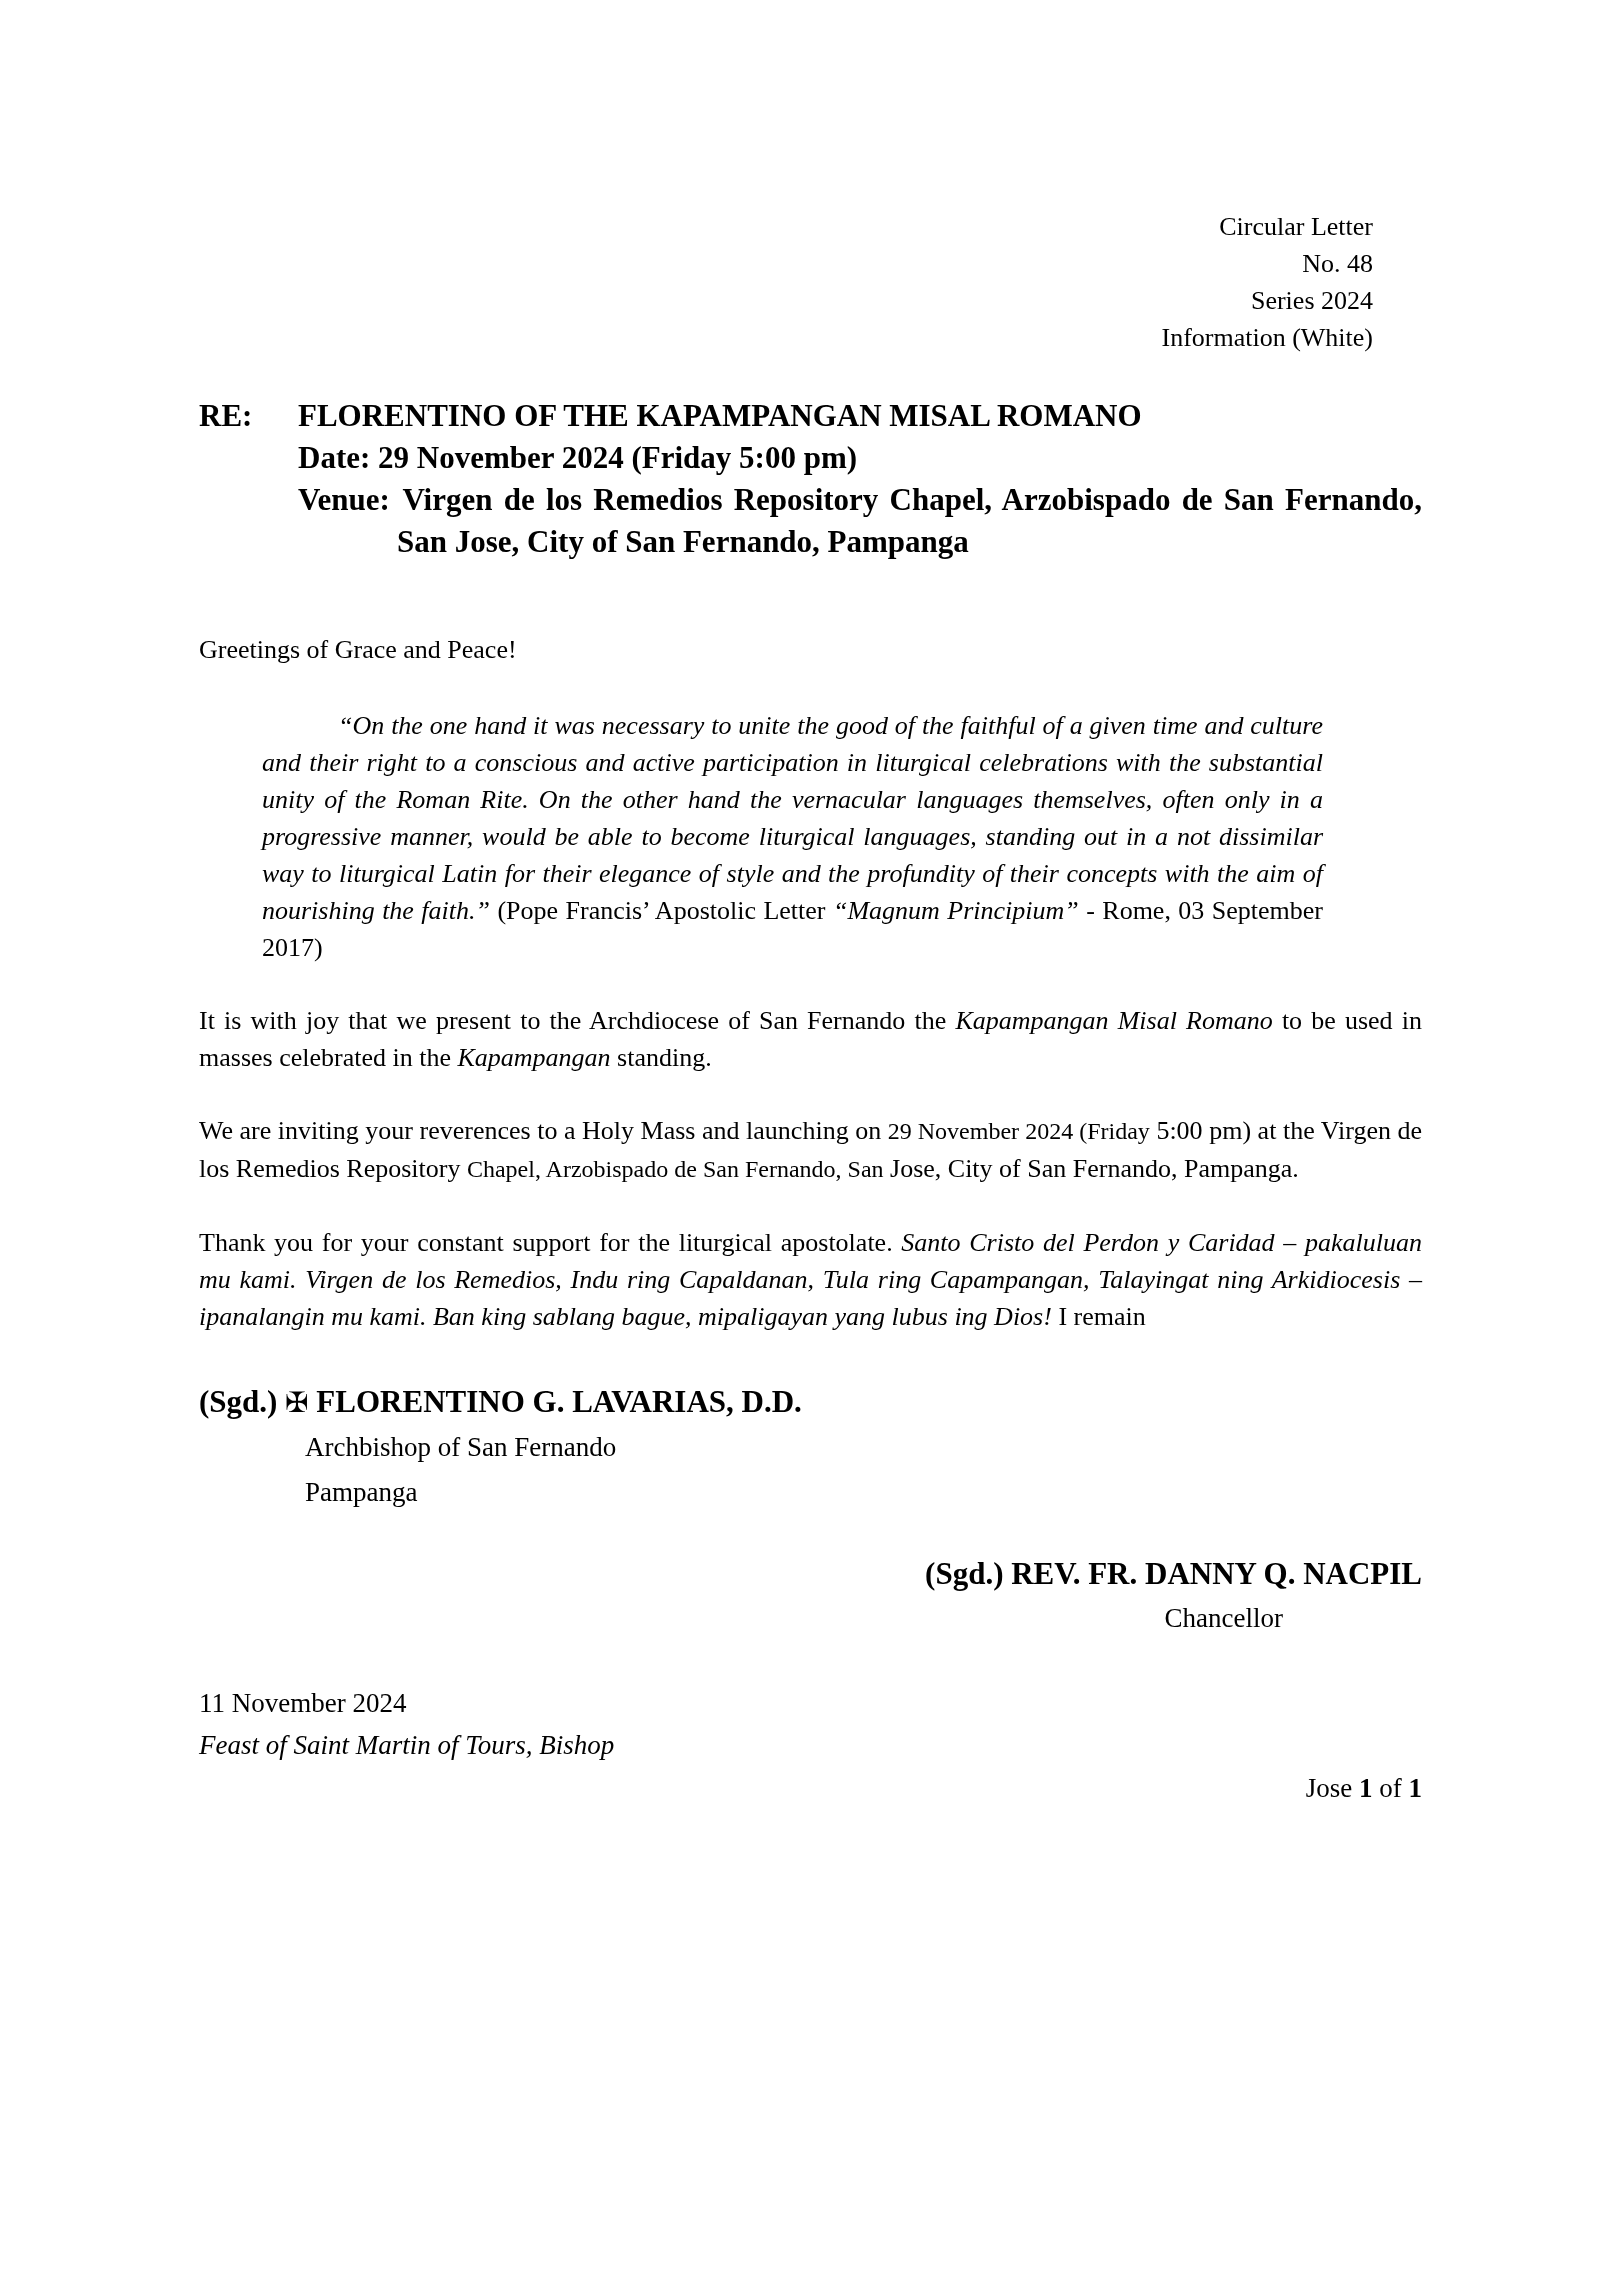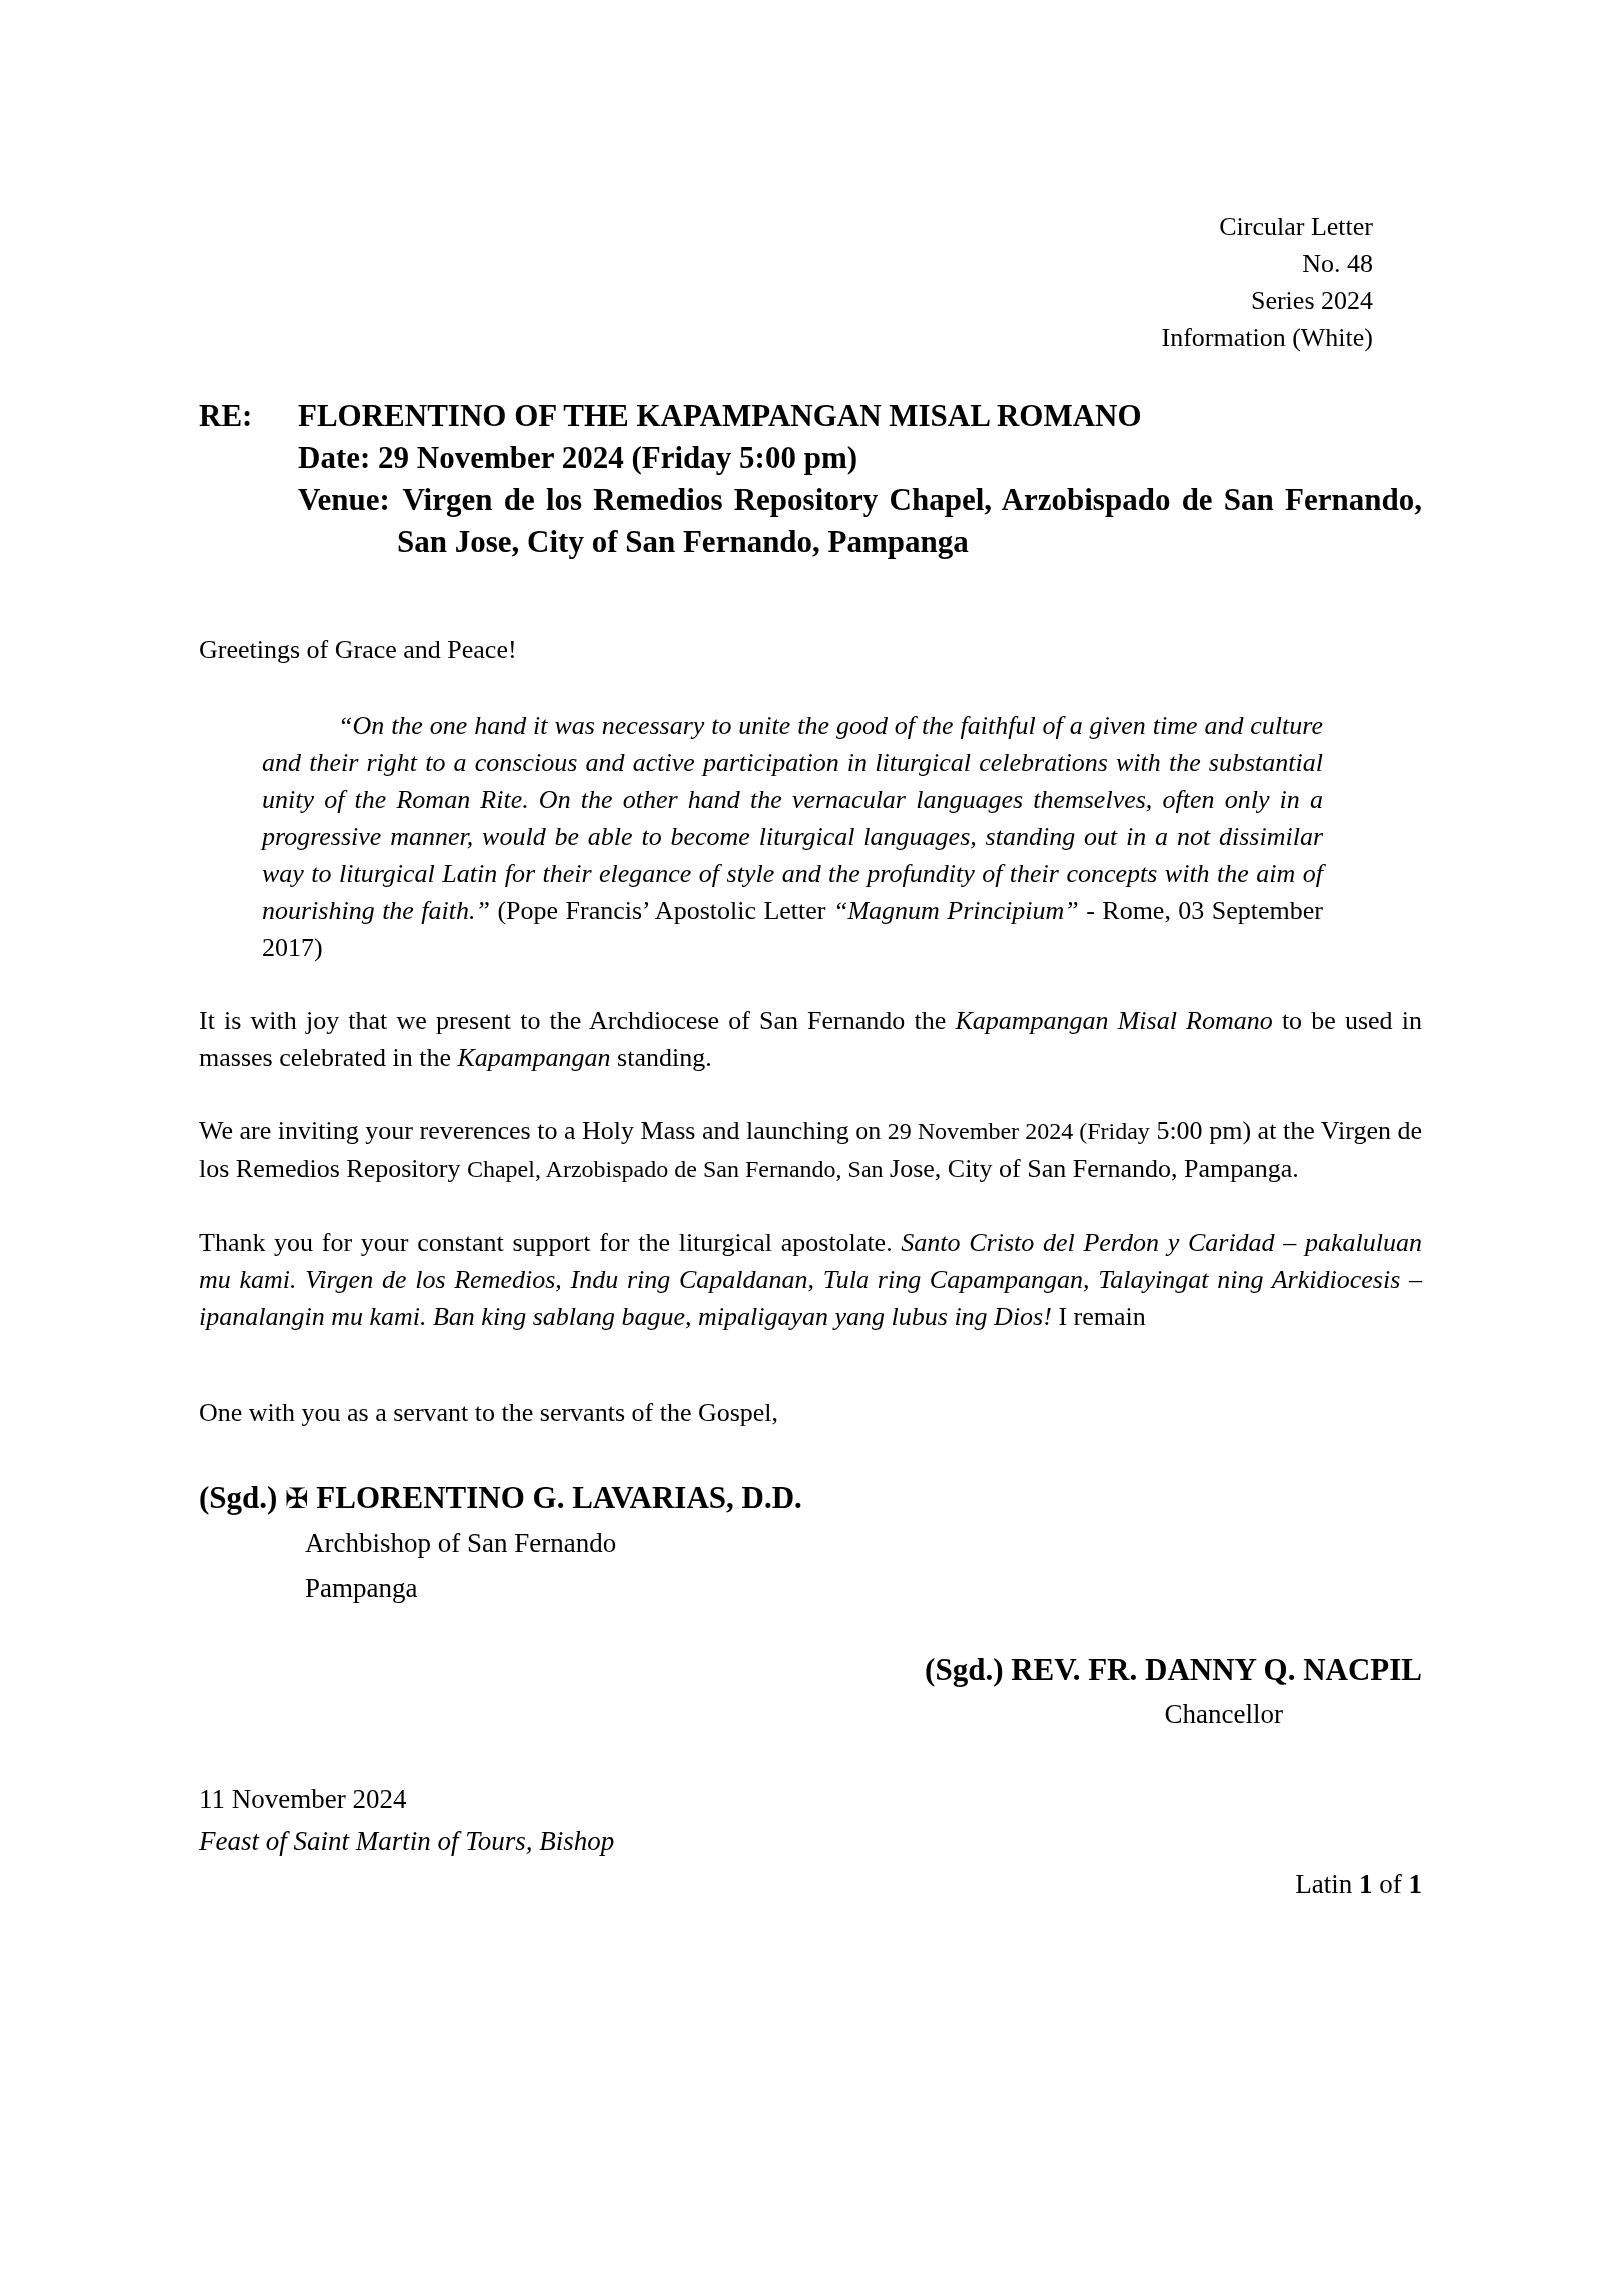--- a/index.html
+++ b/index.html
@@ -123,21 +123,20 @@
   </div>
 
   <div class="body-text para">
     <span>We are inviting your reverences to a Holy Mass and launching on </span><span class="small">29 November 2024 (Friday</span><span> 5:00 pm) at the Virgen de los Remedios Repository </span><span class="small">Chapel, Arzobispado de San Fernando, San</span><span> Jose, City of San Fernando, Pampanga.</span>
   </div>
 
   <div class="body-text para">
     <span>Thank you for your constant support for the liturgical apostolate. </span><span class="italic">Santo Cristo del Perdon y Caridad – pakaluluan mu kami. Virgen de los Remedios, Indu ring Capaldanan, Tula ring Capampangan, Talayingat ning Arkidiocesis – ipanalangin mu kami. Ban king sablang bague, mipaligayan yang lubus ing Dios!</span><span> I remain</span>
   </div>
 
-  <div class="body-text closing">One with you as a servant to the servants of the Gospel,</div>
 
   <div class="sig1">
     <div class="sig1-name">
       <span>(Sgd.)</span>
       <span class="cross">✠</span>
       <span>FLORENTINO G. LAVARIAS, D.D.</span>
     </div>
     <div class="sig1-sub">Archbishop of San Fernando</div>
     <div class="sig1-sub">Pampanga</div>
   </div>
@@ -146,20 +145,20 @@
     <div class="sig2-name">(Sgd.) REV. FR. DANNY Q. NACPIL</div>
     <div class="sig2-title">Chancellor</div>
   </div>
 
   <div class="dateline">
     <div>11 November 2024</div>
     <div class="feast">Feast of Saint Martin of Tours, Bishop</div>
   </div>
 
   <div class="page-footer">
-    <span>Latin</span>
+    <span>Jose</span>
     <span class="bold">1</span>
     <span>of</span>
     <span class="bold">1</span>
   </div>
 
 </div>
 
 
 </body></html>

